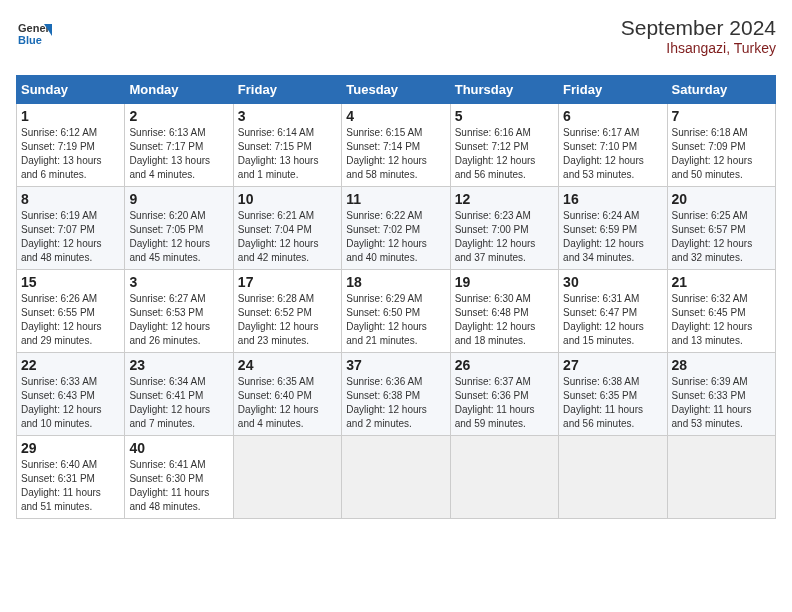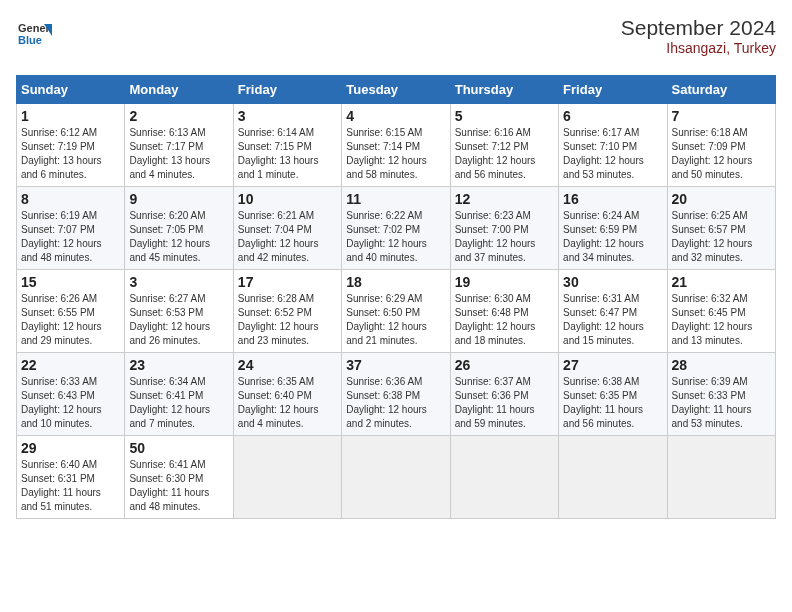--- a/index.html
+++ b/index.html
@@ -229,21 +229,21 @@
           <span class="day-num">28</span>
           <div class="day-info">Sunrise: 6:39 AM<br>Sunset: 6:33 PM<br>Daylight: 11 hours<br>and 53 minutes.</div>
         </td>
       </tr>
       <tr>
         <td>
           <span class="day-num">29</span>
           <div class="day-info">Sunrise: 6:40 AM<br>Sunset: 6:31 PM<br>Daylight: 11 hours<br>and 51 minutes.</div>
         </td>
         <td>
-          <span class="day-num">50</span>
+          <span class="day-num">40</span>
           <div class="day-info">Sunrise: 6:41 AM<br>Sunset: 6:30 PM<br>Daylight: 11 hours<br>and 48 minutes.</div>
         </td>
         <td class="empty-cell"></td>
         <td class="empty-cell"></td>
         <td class="empty-cell"></td>
         <td class="empty-cell"></td>
         <td class="empty-cell"></td>
       </tr>
     </tbody>
 </table>

